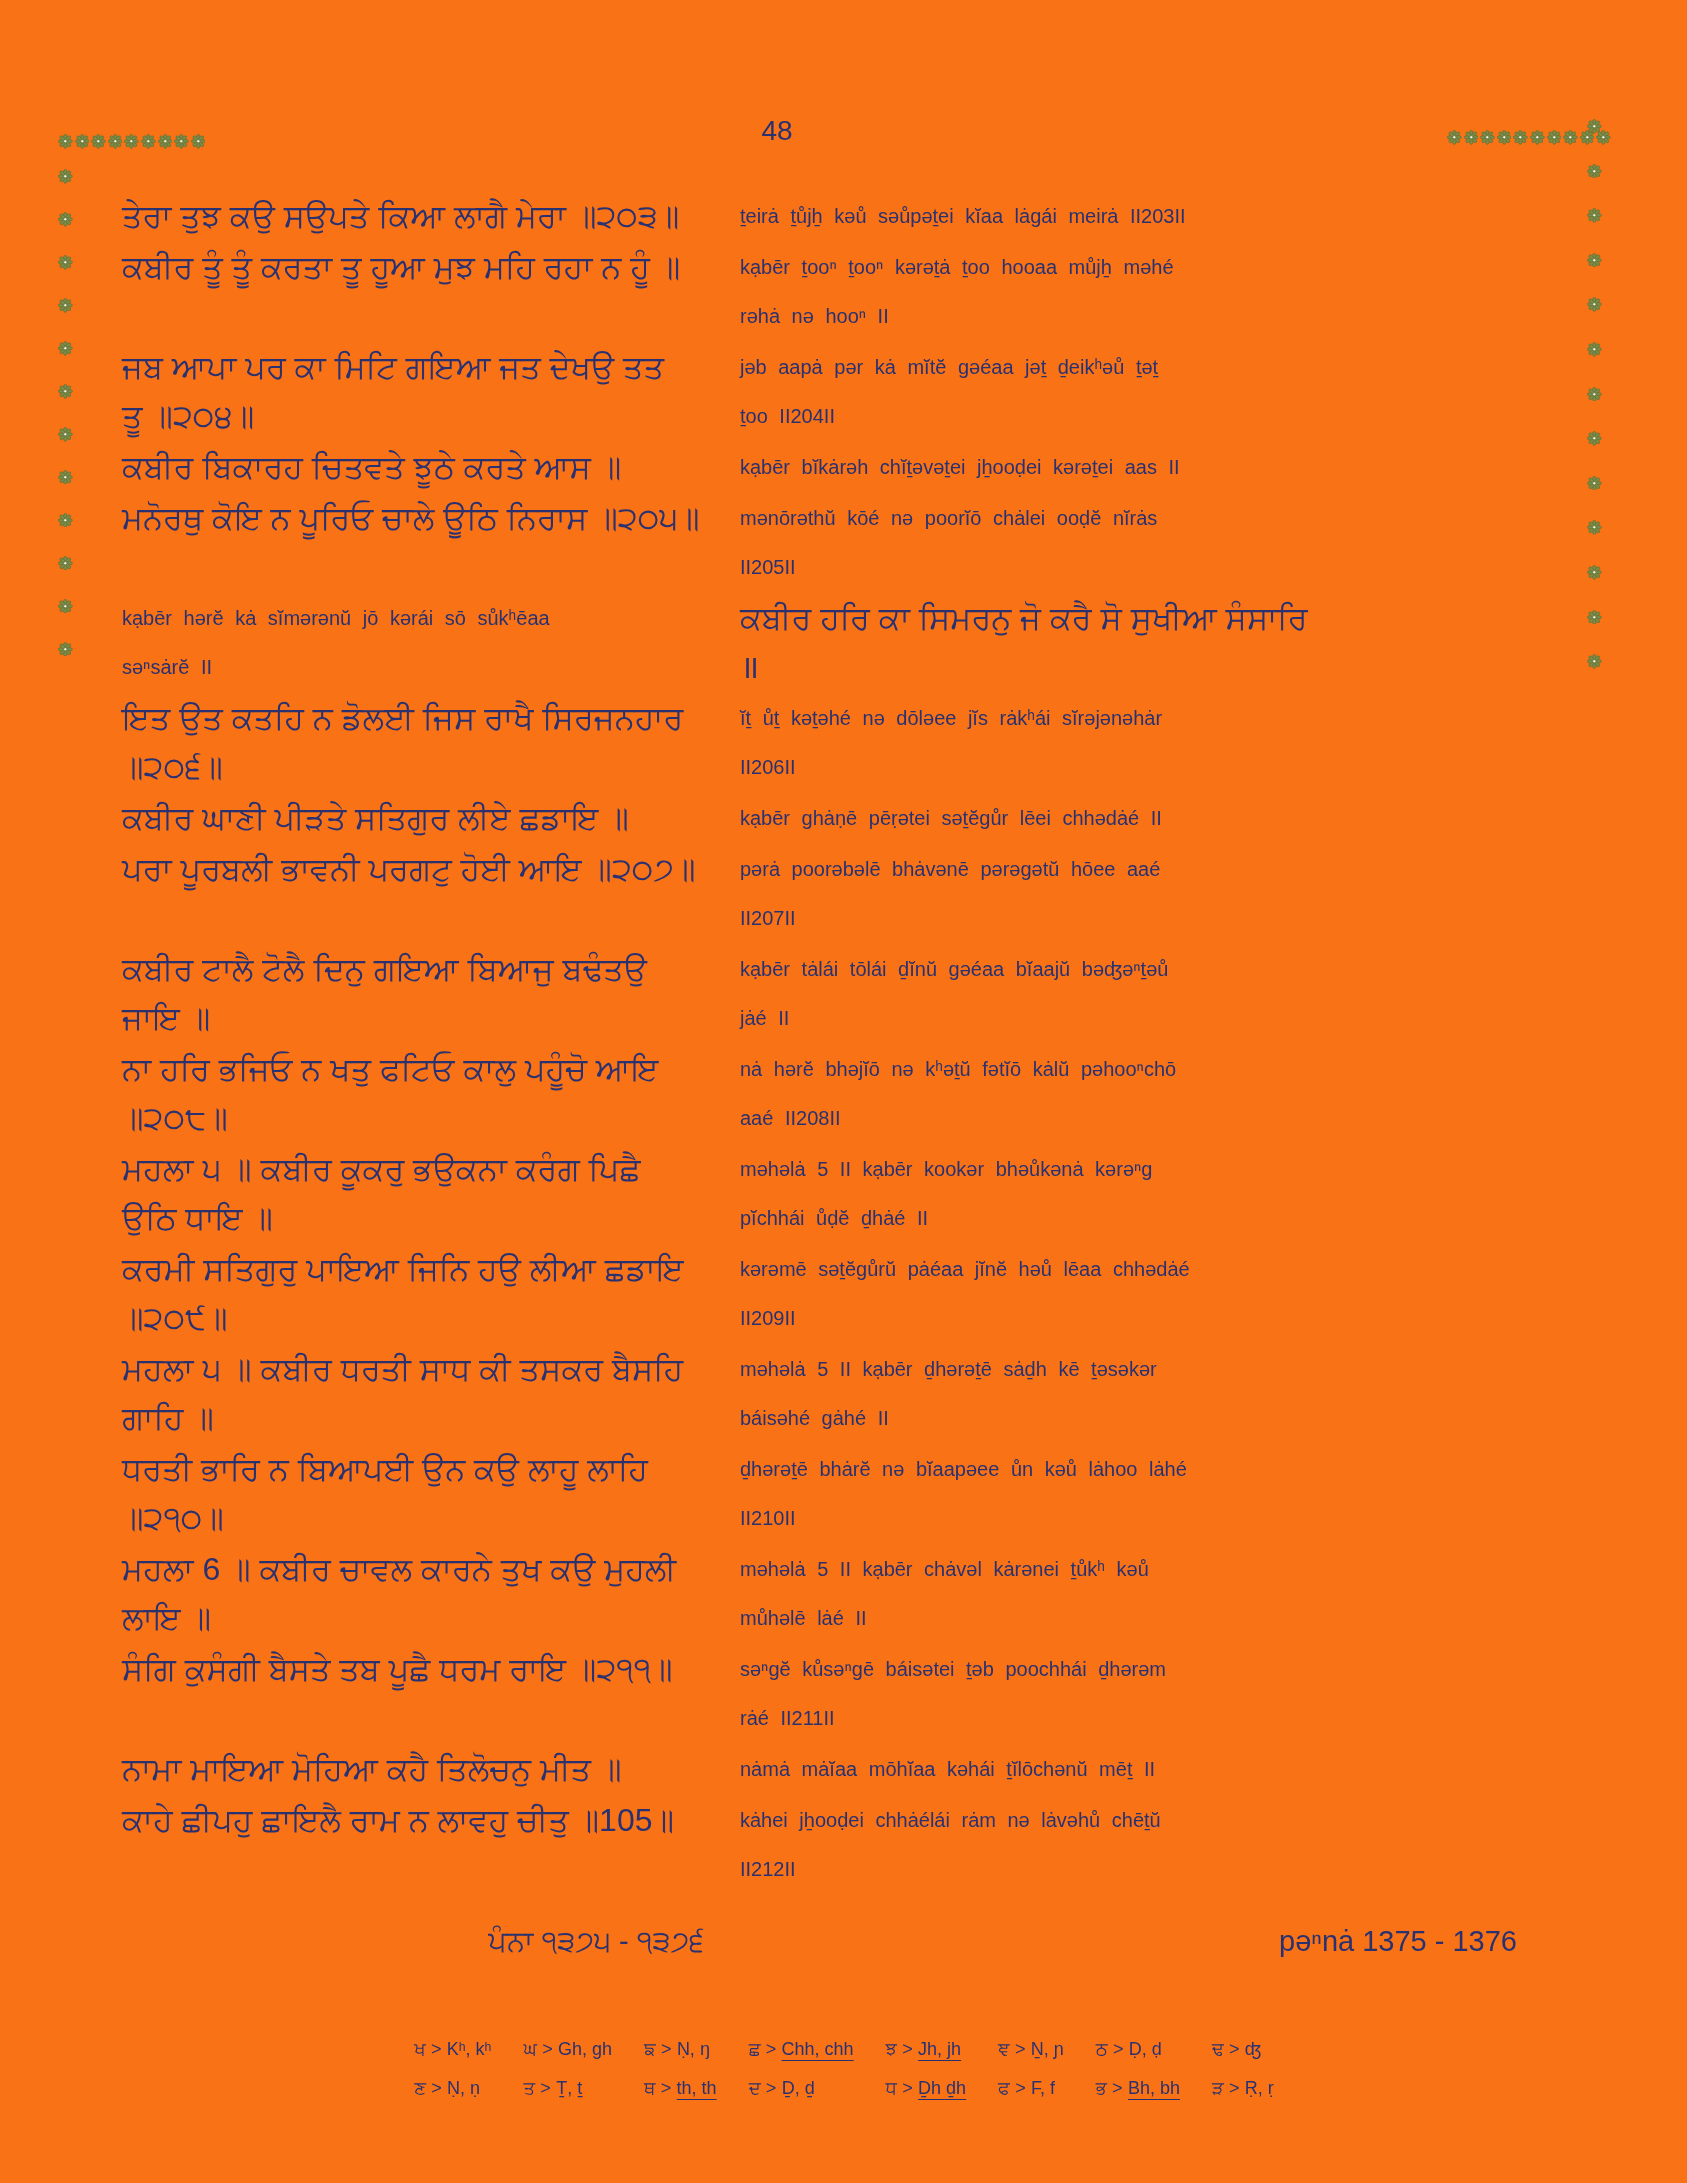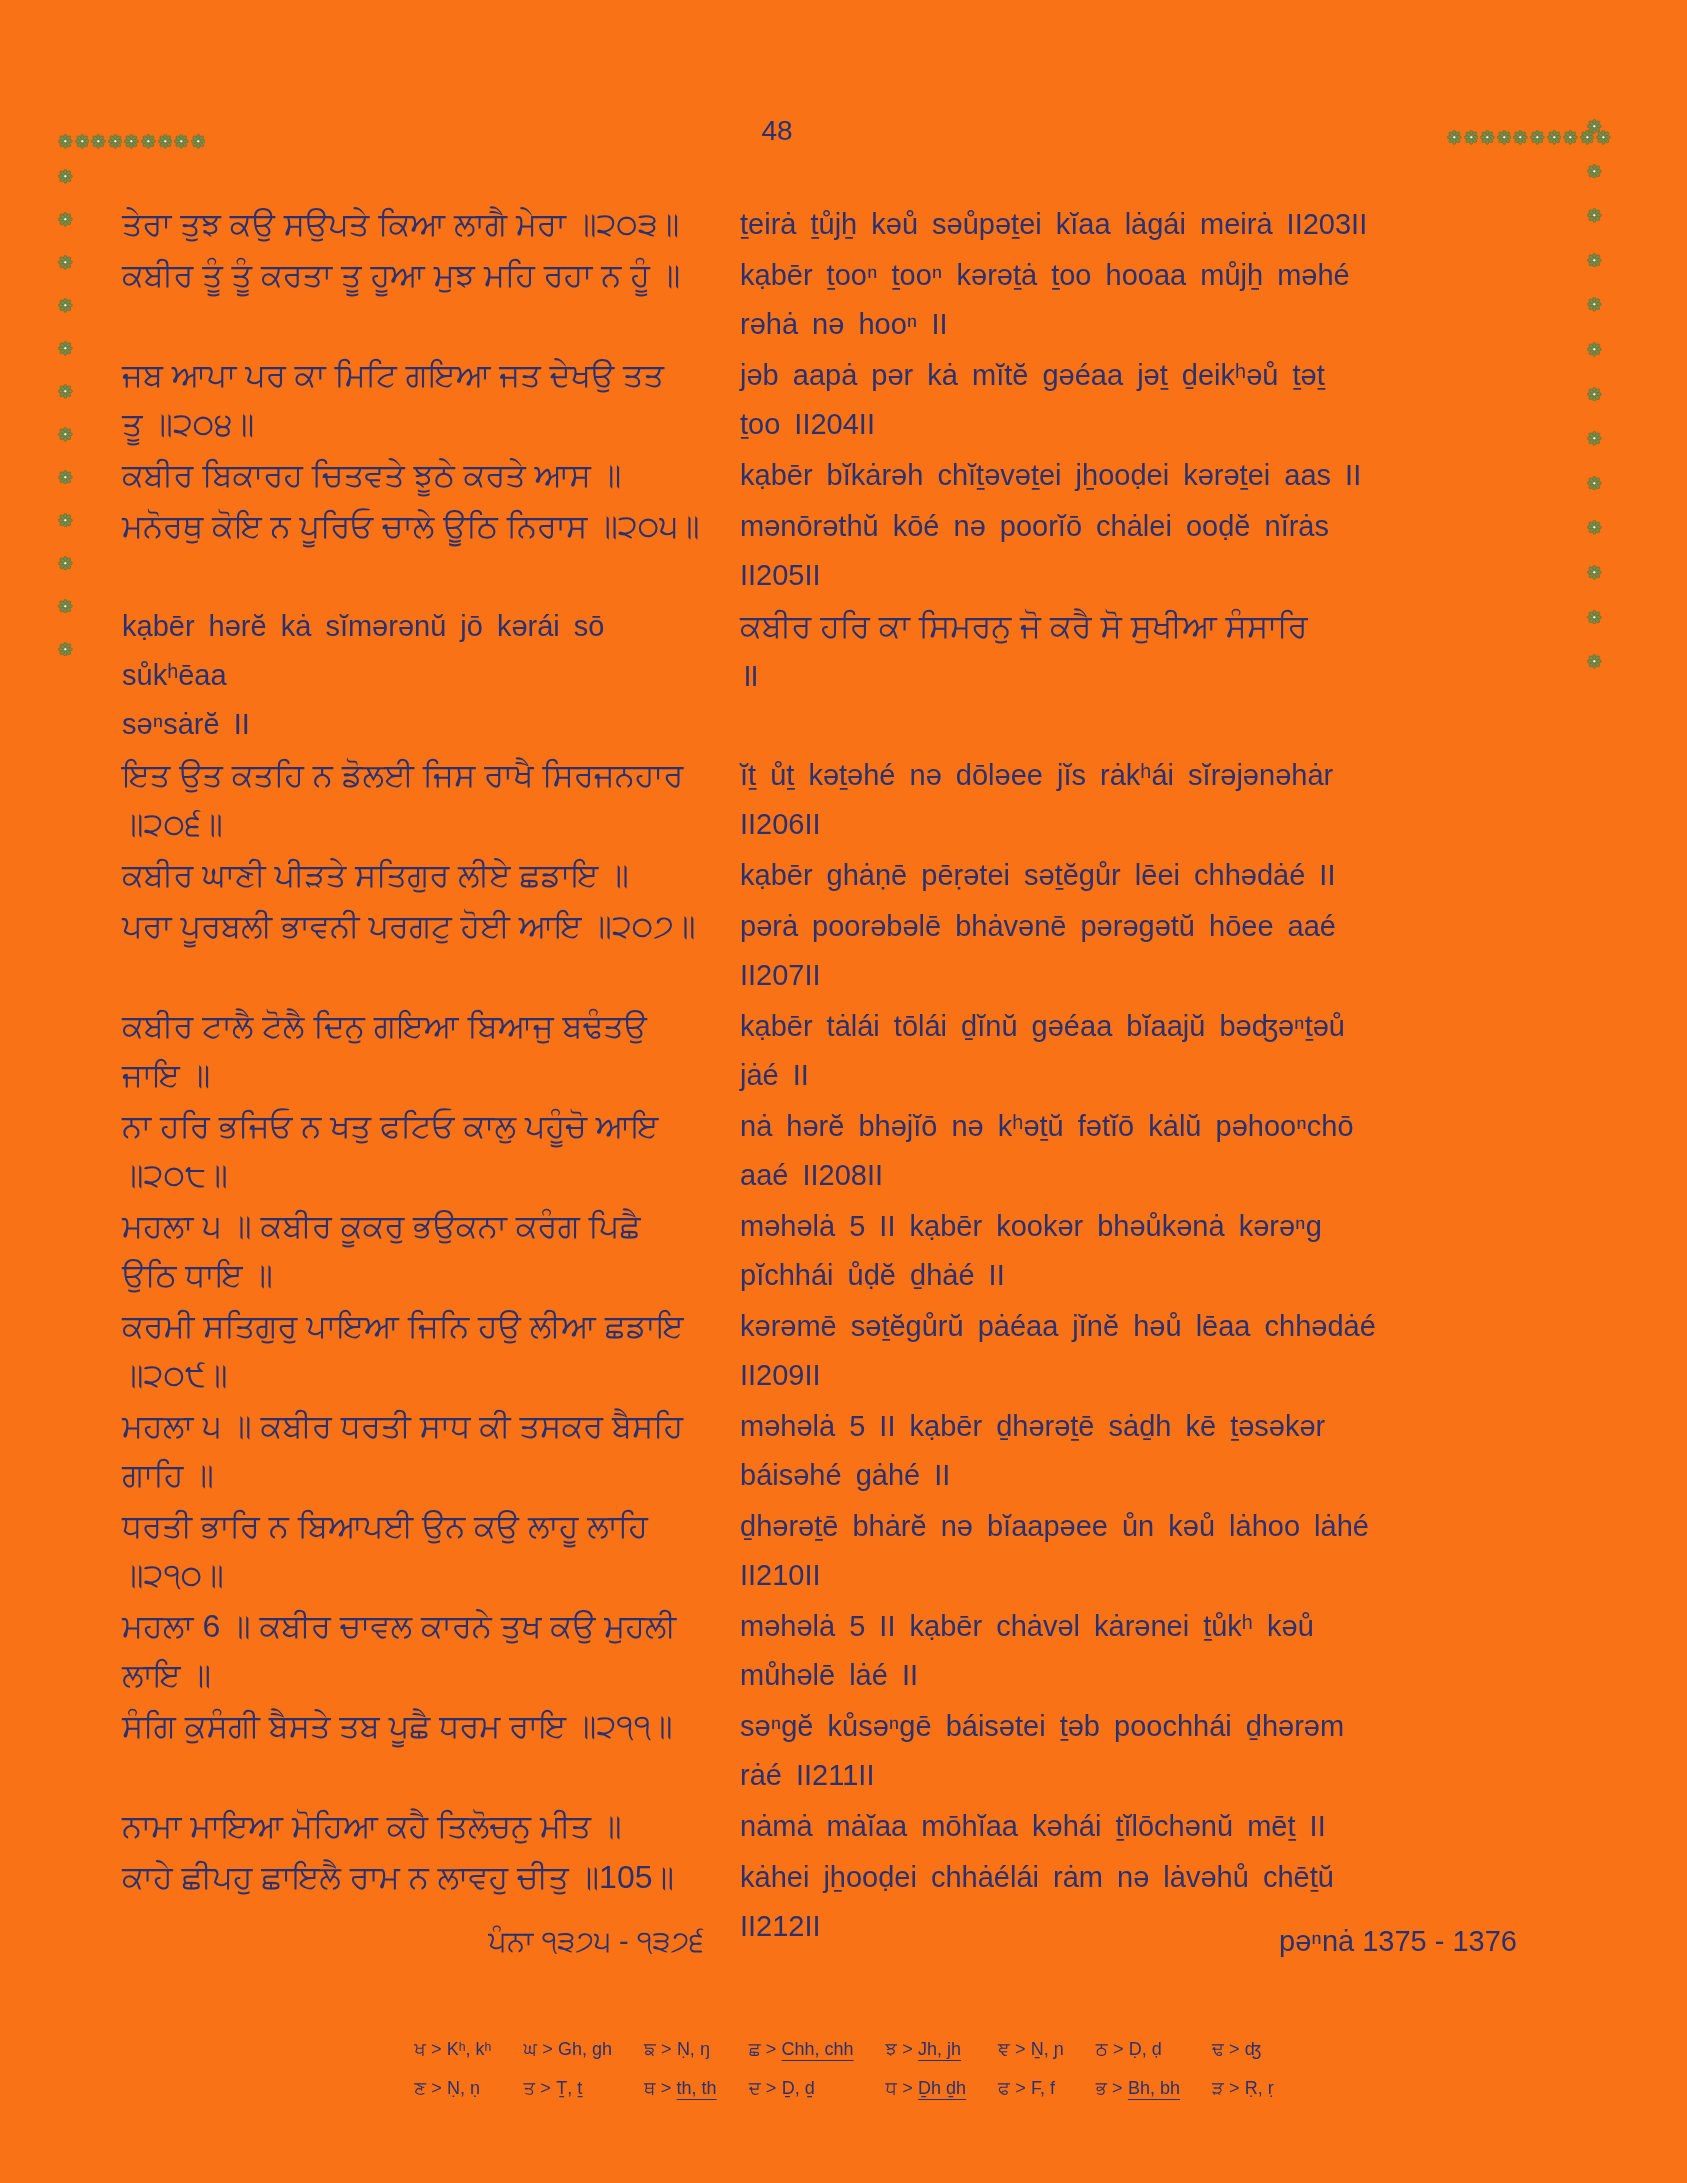--- a/index.html
+++ b/index.html
@@ -20,27 +20,27 @@
   #flRowLeft{left:58px;top:134px;}
   #flRowRight{right:76px;top:130px;}
   .fl-col{position:absolute;display:flex;flex-direction:column;}
   #flColLeft{left:58px;top:169px;gap:28.4px;}
   #flColRight{left:1587px;top:119px;gap:30px;}
   .flower{width:14.6px;height:14.6px;flex:0 0 auto;}
   .flower ellipse{fill:#7b8c49;stroke:#54652a;stroke-width:0.8;}
   .flower circle{fill:#fbf8e8;stroke:#54652a;stroke-width:0.8;}
   
   .verses{
-    position:absolute;left:122px;top:200px;width:1396px;
+    position:absolute;left:122px;top:192px;width:1396px;
     display:grid;grid-template-columns:582px 777px;
     column-gap:36px;row-gap:2px;
   }
   .cell{white-space:pre-line;}
   .cell.g{font-size:32px;line-height:49px;}
-  .cell.r{font-size:29px;line-height:49px;word-spacing:6px;}
+  .cell.r{font-size:20px;line-height:49px;word-spacing:6px;}
   
   .page-refs{
     position:absolute;left:122px;top:1917px;width:1396px;
     display:grid;grid-template-columns:582px 777px;column-gap:36px;
   }
   .page-refs .ref{text-align:right;font-size:29px;line-height:49px;}
   
   .pron-key{
     position:absolute;top:2036px;left:844px;transform:translateX(-50%);
     display:grid;grid-template-columns:repeat(8,max-content);

